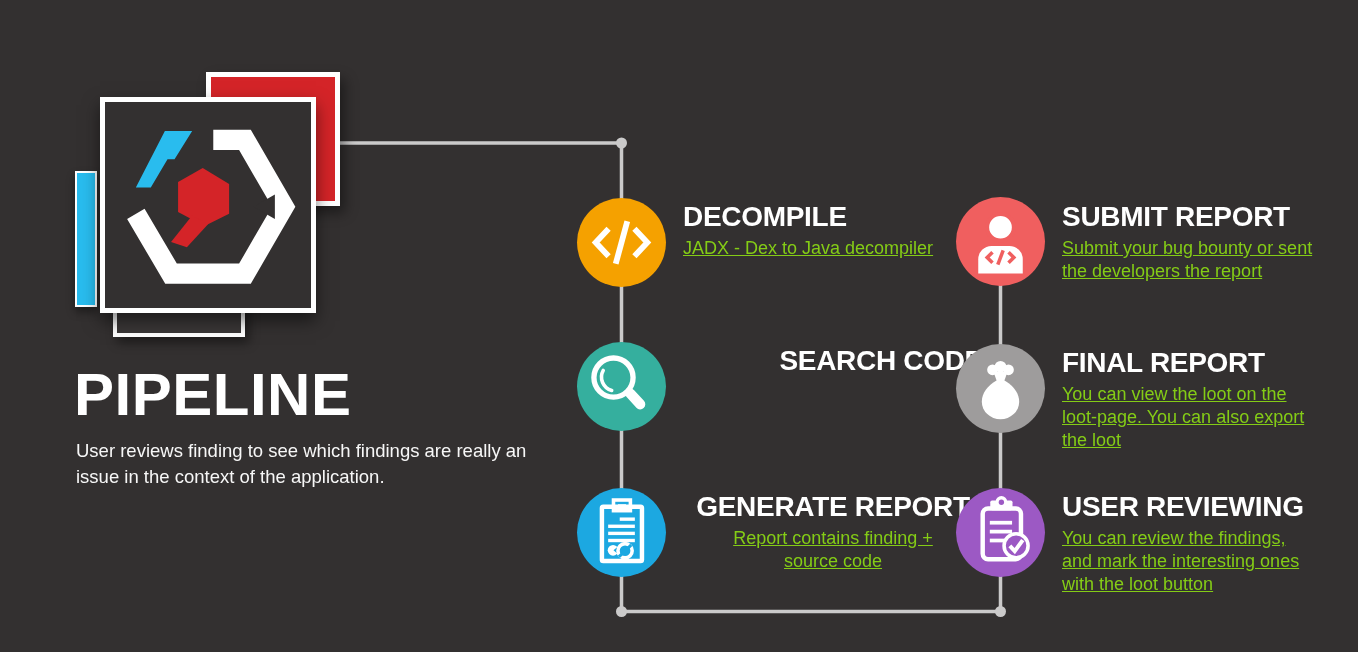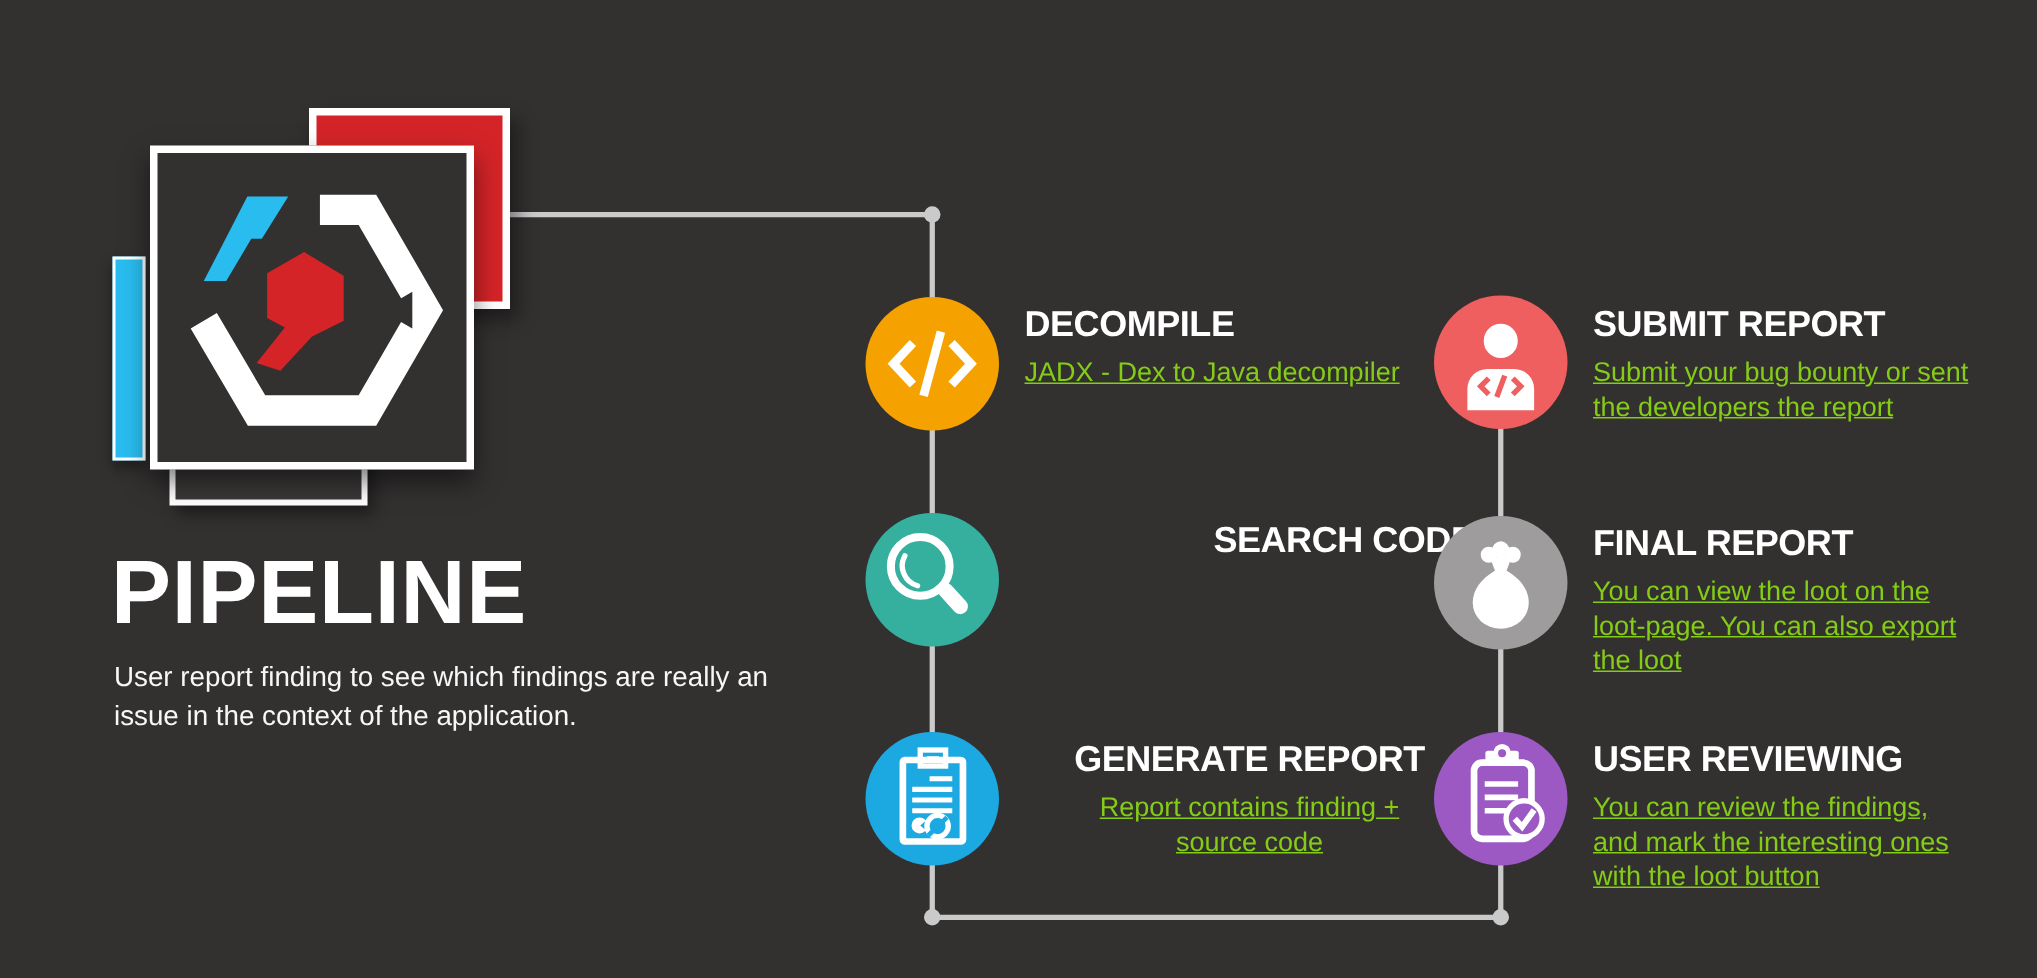--- a/index.html
+++ b/index.html
@@ -25,21 +25,21 @@
   
   .page-title{position:absolute;left:74px;top:360px;margin:0;
     font-size:60px;font-weight:700;letter-spacing:.5px;color:#fff;}
   .page-desc{position:absolute;left:76px;top:438px;margin:0;width:470px;
     font-size:18.5px;line-height:1.4;color:#F7F7F7;white-space:pre-line;}
   
   .badge{position:absolute;width:89px;height:89px;border-radius:50%;z-index:3;
     display:flex;align-items:center;justify-content:center;}
   .badge svg{width:89px;height:89px;display:block;}
   .step-text{position:absolute;z-index:3;width:300px;}
-  .step-title{margin:0;font-size:24px;font-weight:700;letter-spacing:-.3px;
+  .step-title{margin:0;font-size:28px;font-weight:700;letter-spacing:-.3px;
     line-height:28px;color:#fff;}
   .step-desc{margin:6px 0 0 0;font-size:18px;line-height:1.28;color:#84cc16;
     white-space:pre-line;text-decoration:underline;}
   .b1{left:577px;top:198px;} .t1{left:683px;top:203px;}
   .b2{left:577px;top:342px;} .t2{left:683px;top:347px;text-align:right;}
   .b3{left:577px;top:488px;} .t3{left:683px;top:493px;text-align:center;}
   .b4{left:956px;top:197px;} .t4{left:1062px;top:203px;}
   .b5{left:956px;top:344px;} .t5{left:1062px;top:349px;}
   .b6{left:956px;top:488px;} .t6{left:1062px;top:493px;}
   .icut{stroke:var(--badge-color);} .icutf{fill:var(--badge-color);}
@@ -65,21 +65,21 @@
         <path d="M53 13 H71 L93 51 L71 89 H29 L9 55" fill="none" stroke="#fff" stroke-width="11.5" stroke-linejoin="miter"></path>
         <polygon points="76,51 88,44 88,58" style="fill: rgb(51, 48, 48); --badge-color: #333030;"></polygon>
         <polygon points="25.5,8 41,8 31,24 27,24 17.5,40 9,40" style="fill: rgb(41, 188, 238); --badge-color: #29BCEE;"></polygon>
         <polygon points="47,29 62,38 62,55 48,62 33,54 33,37" style="fill: rgb(212, 36, 40); --badge-color: #D42428;"></polygon>
         <polygon points="41,56 50,61 38,74 29,71" style="fill: rgb(212, 36, 40); --badge-color: #D42428;"></polygon>
       </svg>
     </div>
   </div>
 
   <h1 class="page-title">PIPELINE</h1>
-  <p class="page-desc">User report finding to see which findings are really an
+  <p class="page-desc">User reviews finding to see which findings are really an
 issue in the context of the application.</p>
 
   <div class="badge b1" style="background-color: rgb(245, 161, 0); --badge-color: #F5A100;">
     <svg viewBox="0 0 100 100" fill="none" stroke="#fff" stroke-width="6.5">
       <polyline points="35.5,34.5 21,50 35.5,65.5"></polyline>
       <polyline points="64.5,34.5 79,50 64.5,65.5"></polyline>
       <line x1="56.5" y1="26" x2="43.5" y2="74"></line>
     </svg>
   </div>
   <div class="step-text t1">

